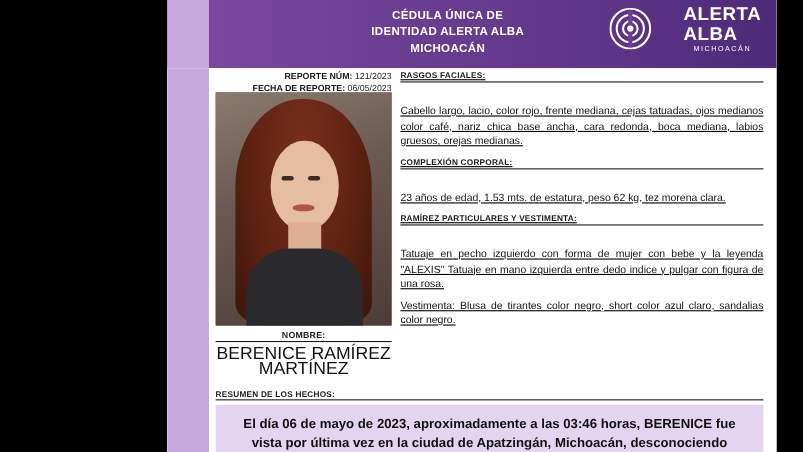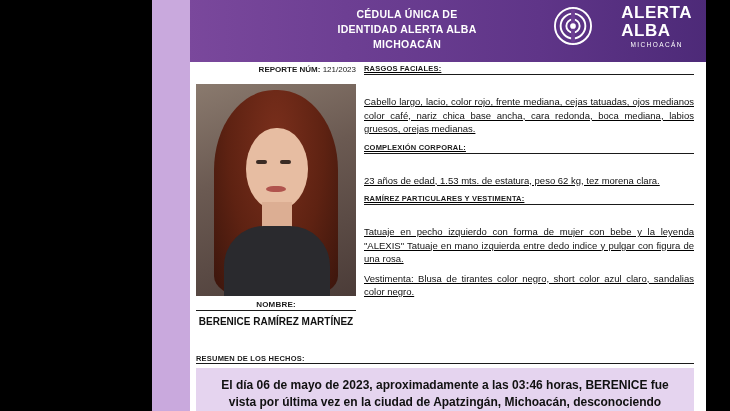--- a/index.html
+++ b/index.html
@@ -202,22 +202,22 @@
     font-weight: bold;
     color: #1a1a1a;
     letter-spacing: 0.2px;
   }
   .name-rule {
     height: 1px;
     background: #1a1a1a;
     margin: 1px 0 4px 0;
   }
   .name-value {
-    font-size: 10px;
-    font-weight: bold;
+    font-size: 16px;
+    font-weight: normal;
     color: #111;
     line-height: 14px;
   }
 
   
   .right-col {
     position: absolute;
     left: 212px;
     top: 2px;
     width: 330px;
@@ -319,20 +319,24 @@
     </div>
 
     <div class="body-wrap">
       <div class="left-strip"></div>
 
       <div class="report-meta">
         <div>
           <span>REPORTE NÚM:</span>
           <span class="val">121/2023</span>
         </div>
+        <div>
+          <span>FECHA DE REPORTE:</span>
+          <span class="val">06/05/2023</span>
+        </div>
       </div>
 
       <div class="photo">
         <div class="bg"></div>
         <div class="hair"></div>
         <div class="face"></div>
         <div class="neck"></div>
         <div class="eye-l"></div>
         <div class="eye-r"></div>
         <div class="lips"></div>

